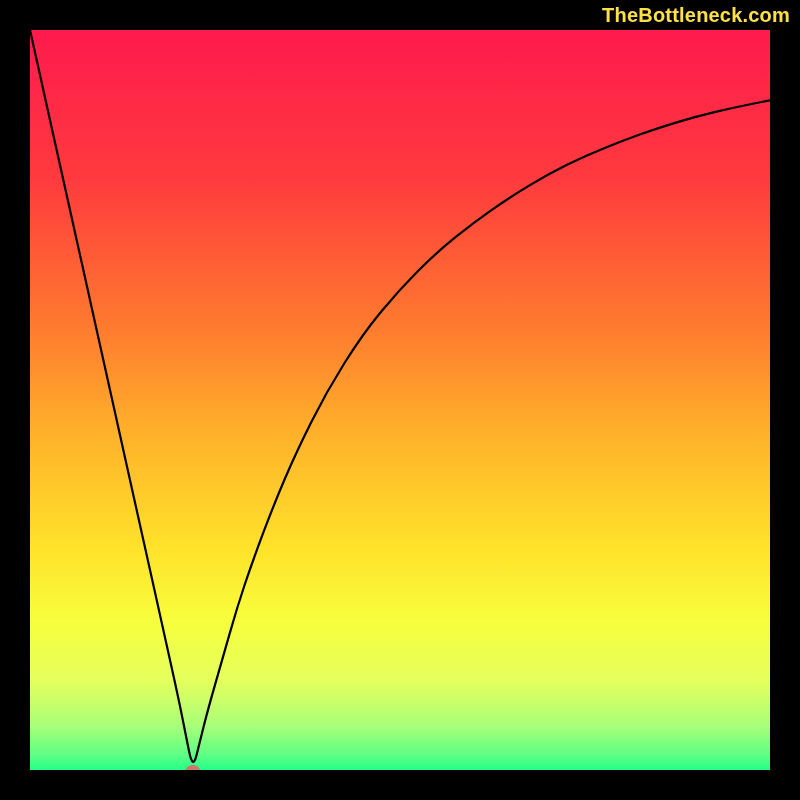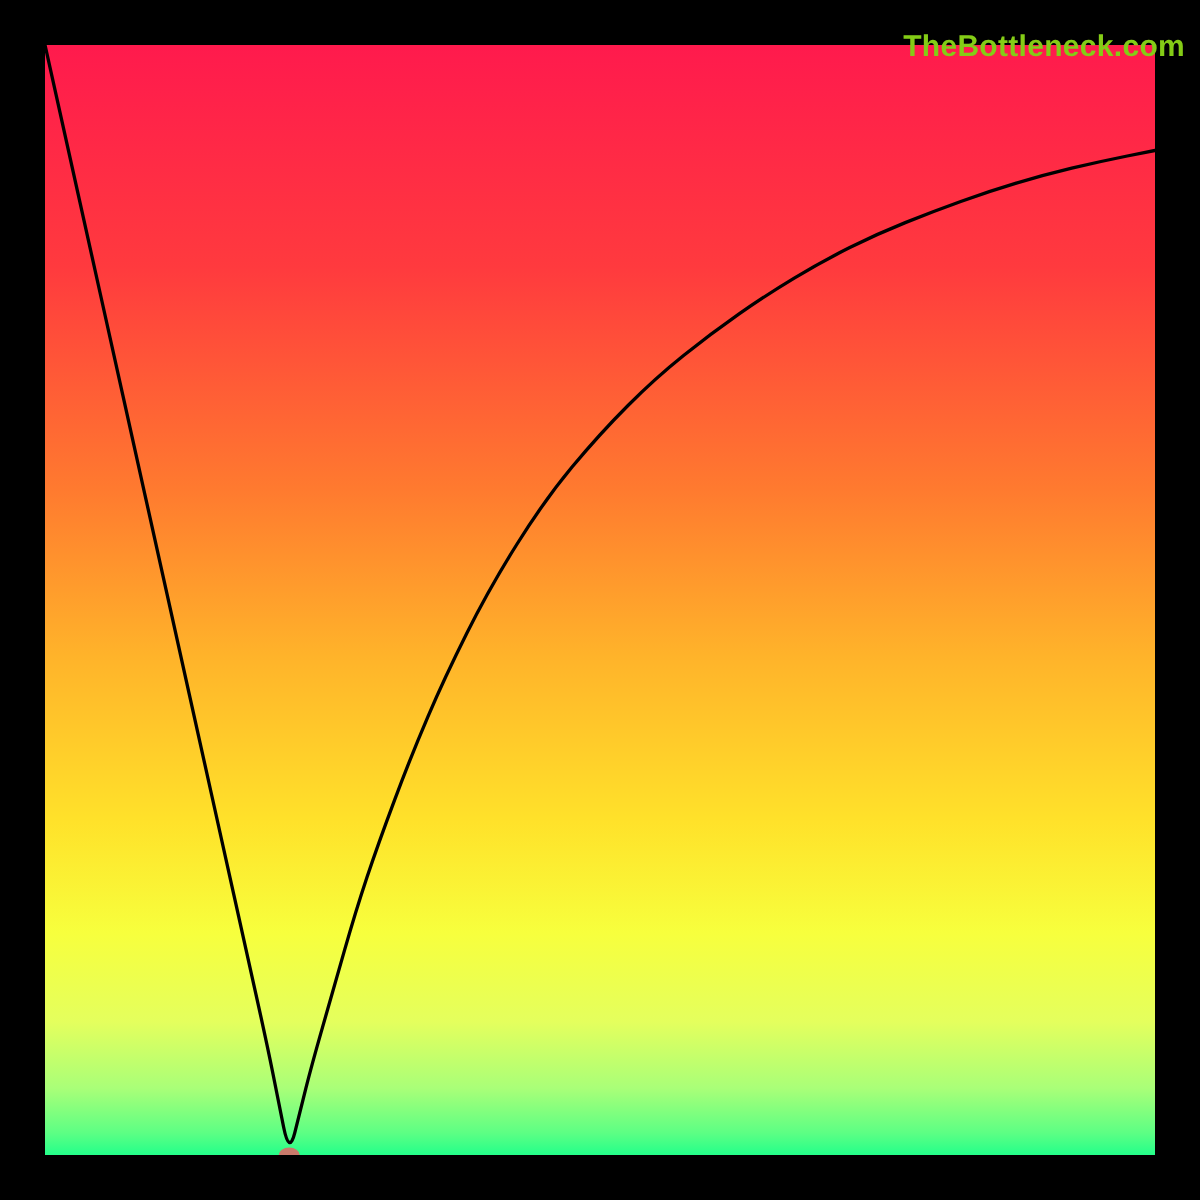--- a/index.html
+++ b/index.html
@@ -13,25 +13,25 @@
   .chart-wrap {
     position: relative;
     width: 800px;
     height: 800px;
   }
   svg {
     display: block;
   }
   .watermark {
     position: absolute;
-    top: 20px;
+    top: 4px;
     right: 10px;
     font-size: 20px;
     font-weight: 600;
-    color: #84cc16;
+    color: #fde047;
     letter-spacing: 0.2px;
     font-family: Arial, Helvetica, sans-serif;
   }
 </style>
 </head>
 <body>
 
 <div class="chart-wrap">
   <svg id="chart-svg" width="800" height="800" viewBox="0 0 800 800">
     <defs>

